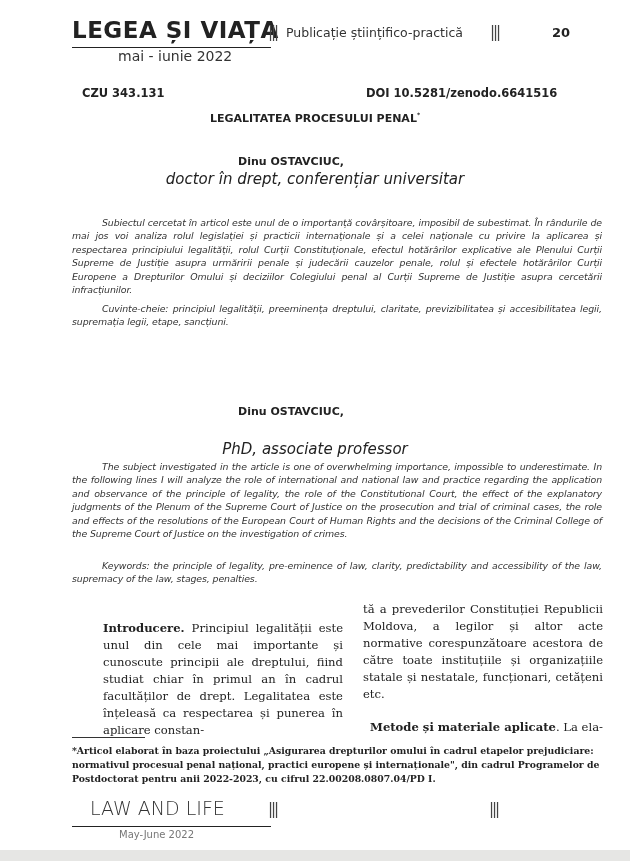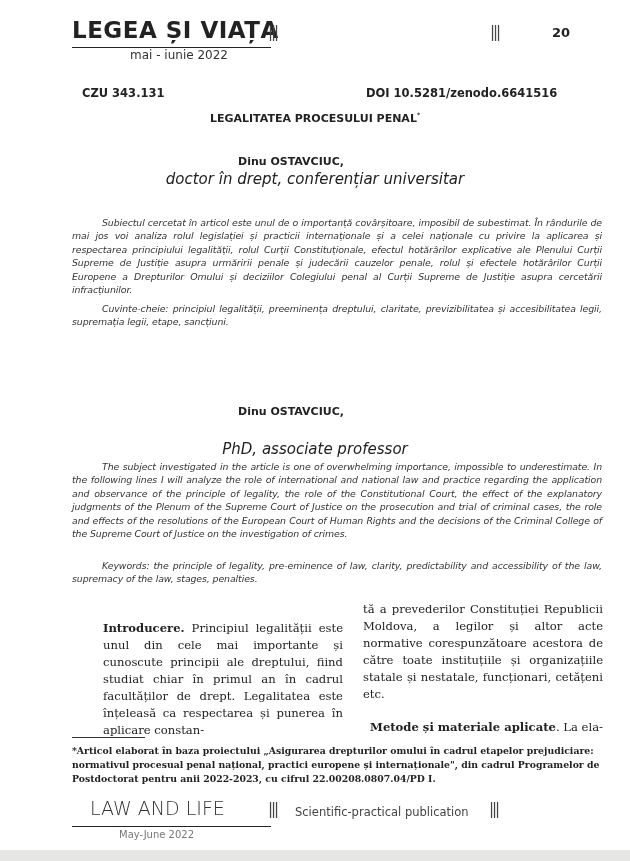--- a/index.html
+++ b/index.html
@@ -3,21 +3,21 @@
   <meta charset="utf-8">
   <style>
     html, body { margin: 0; padding: 0; background: #ffffff; }
     body { width: 630px; height: 861px; position: relative; overflow: hidden; color: #222; }
     .page { position: absolute; left: 0; top: 0; width: 630px; height: 850px; background: #fff; }
     .bottom-strip { position: absolute; left: 0; top: 850px; width: 630px; height: 11px; background: #e6e6e4; }
 
     
     .hdr-title { position: absolute; left: 72px; top: 16px; font-family: "DejaVu Sans", sans-serif; font-weight: 700; font-size: 23px; letter-spacing: 0.5px; color: #222; line-height: 28px; }
     .hdr-rule { position: absolute; left: 72px; top: 47px; width: 199px; height: 1px; background: #222; }
-    .hdr-date { position: absolute; left: 118px; top: 48px; font-family: "DejaVu Sans", sans-serif; font-size: 12px; color: #333; margin-left: 12px; }
+    .hdr-date { position: absolute; left: 118px; top: 48px; font-family: "DejaVu Sans", sans-serif; font-size: 14px; color: #333; }
     .bars { position: absolute; font-family: "DejaVu Sans", sans-serif; color: #444; font-size: 15px; letter-spacing: -2px; }
     .hdr-bars1 { left: 268px; top: 23px; }
     .hdr-pub { position: absolute; left: 286px; top: 25px; font-family: "DejaVu Sans", sans-serif; font-size: 12.5px; color: #333; }
     .hdr-bars2 { left: 490px; top: 23px; }
     .hdr-page { position: absolute; left: 552px; top: 25px; font-family: "DejaVu Sans", sans-serif; font-size: 13px; font-weight: 600; color: #222; }
 
     .czu { position: absolute; left: 82px; top: 86px; font-family: "DejaVu Sans", sans-serif; font-weight: 700; font-size: 11.5px; color: #222; }
     .doi { position: absolute; left: 366px; top: 86px; font-family: "DejaVu Sans", sans-serif; font-weight: 700; font-size: 11.5px; color: #222; }
 
     .title { position: absolute; left: 0; width: 630px; text-align: center; font-family: "DejaVu Sans", sans-serif; font-weight: 700; font-size: 11px; color: #222; }
@@ -45,20 +45,21 @@
   </style>
 </head>
 <body>
 
 <div class="page">
 
   <div class="hdr-title">LEGEA ȘI VIAȚA</div>
   <div class="hdr-rule"></div>
   <div class="hdr-date">mai - iunie 2022</div>
   <div class="bars hdr-bars1">|||</div>
+  <div class="hdr-pub">Publicație științifico-practică</div>
   <div class="bars hdr-bars2">|||</div>
   <div class="hdr-page">20</div>
 
   <div class="czu">CZU 343.131</div>
   <div class="doi">DOI 10.5281/zenodo.6641516</div>
 
   <div class="title" style="top:111px;">
     <span>LEGALITATEA PROCESULUI PENAL</span><sup>*</sup>
   </div>
   <div class="author" style="top:155px;">Dinu OSTAVCIUC,</div>
@@ -92,16 +93,15 @@
     </div>
   </div>
 
   <div class="fn-rule"></div>
   <div class="footnote">*Articol elaborat în baza proiectului „Asigurarea drepturilor omului în cadrul etapelor prejudiciare: normativul procesual penal național, practici europene și internaționale", din cadrul Programelor de Postdoctorat pentru anii 2022-2023, cu cifrul 22.00208.0807.04/PD I.</div>
 
   <div class="ftr-title">LAW AND LIFE</div>
   <div class="ftr-rule"></div>
   <div class="ftr-date">May-June 2022</div>
   <div class="bars ftr-bars1">|||</div>
-  <div class="ftr-pub">Scientific-practical publication</div>
   <div class="bars ftr-bars2">|||</div>
 </div>
 <div class="bottom-strip"></div>
 
 </body></html>

